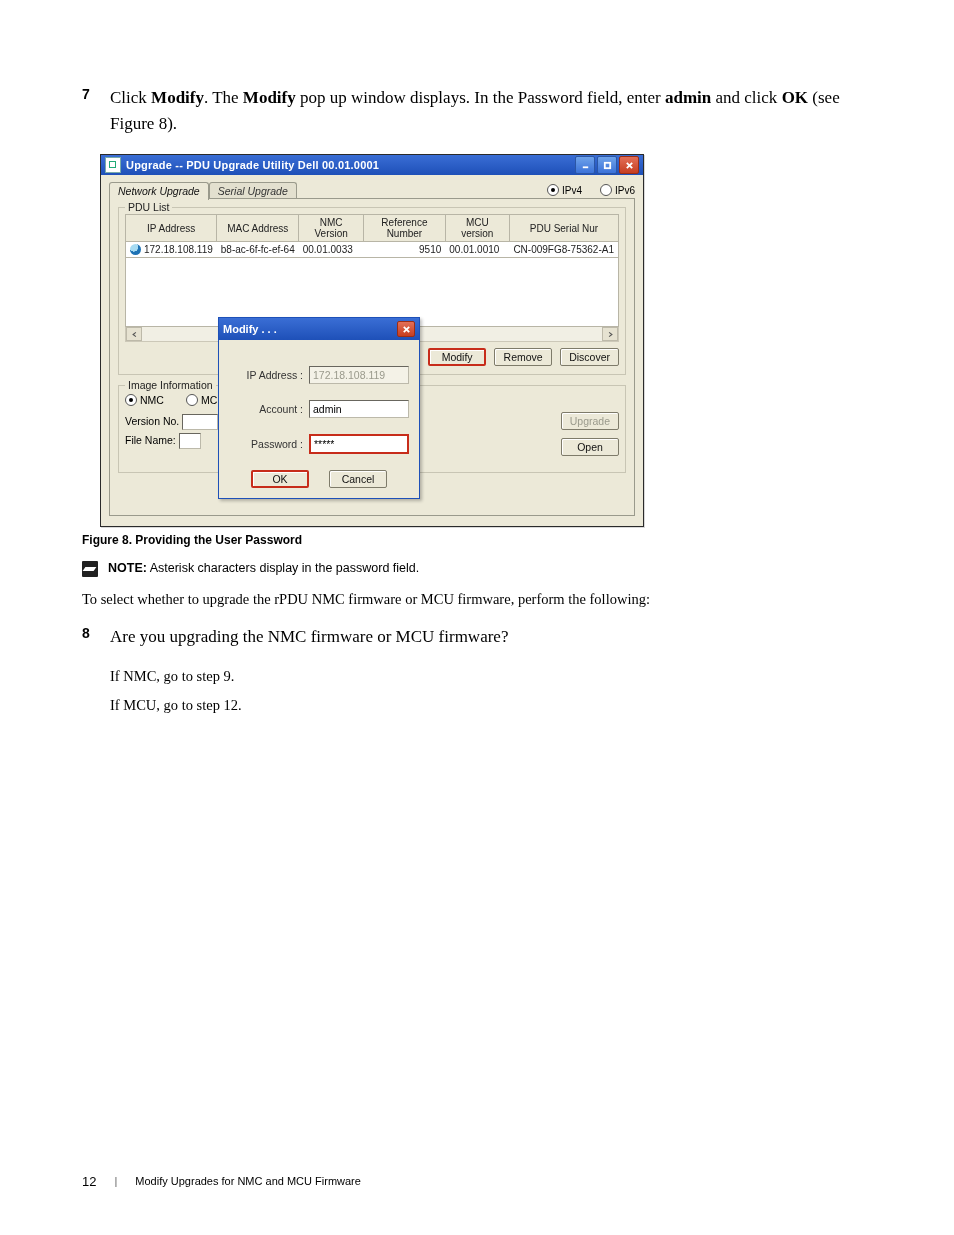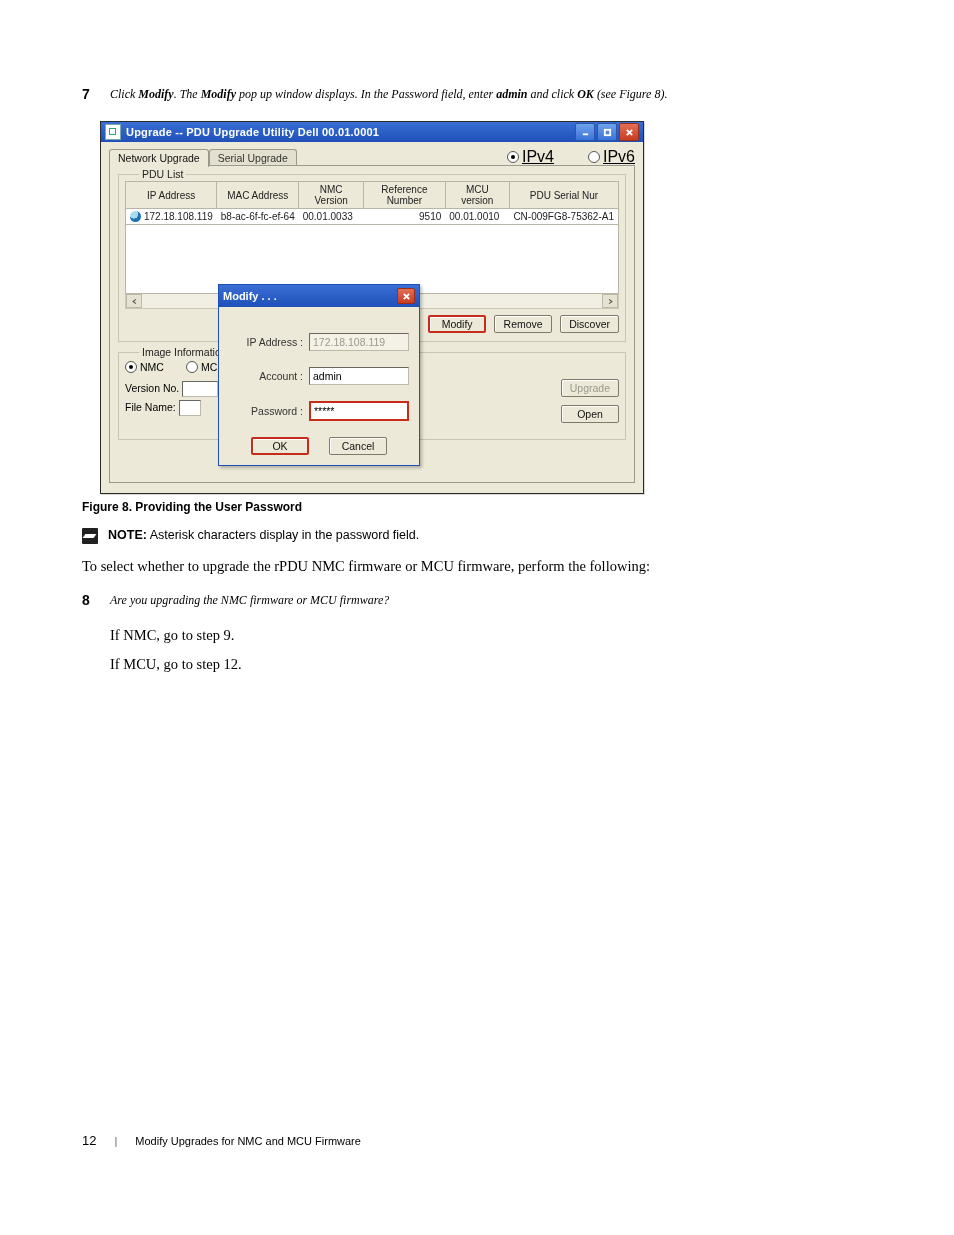--- a/index.html
+++ b/index.html
@@ -19,23 +19,22 @@
   }
   .step-num {
     font-family: Arial, Helvetica, sans-serif;
     font-weight: bold;
     width: 28px;
     flex-shrink: 0;
     font-size: 14px;
     padding-top: 1px;
   }
   .step-text {
-    font-size: 12px;
+    font-size: 17px;
     line-height: 1.5;
-    font-style: italic;
   }
   .step-text b { font-weight: bold; }
   .indent-sub {
     margin-left: 28px;
     font-size: 14.5px;
     margin-top: 12px;
     margin-bottom: 12px;
   }
   .screenshot-wrap {
     margin-left: 18px;
@@ -114,45 +113,45 @@
   .win-btn { width:18px;height:16px; background:linear-gradient(#6fa3ea,#3b72d9); border:1px solid #2b56a5; border-radius:2px; display:flex;align-items:center;justify-content:center;}
   .win-btn.close{ background:linear-gradient(#e36f57,#c63e21); border-color:#9c2d15; }
   .win-btn svg{ width:9px;height:9px; stroke:#fff; stroke-width:2; fill:none;}
   .app-body { padding: 6px 8px 10px 8px; }
   .tabs-row { display:flex; align-items:center; }
   .tab {
     border:1px solid #9a9a8c; border-bottom:none;
     padding:2px 8px 3px 8px; background:#ece9d8;
     border-top-left-radius:3px;border-top-right-radius:3px;
     font-size:10.5px; color:#111;
-    position:relative; top:1px;
+    position:relative; top:1px;font-style:italic;
   }
   .tab.inactive{ background:#e3e0cf; color:#333;}
   .tab.active{ background:#ece9d8; z-index:2; }
-  .ip-radio-group{ margin-left:auto; display:flex; gap:34px; font-size:16px; align-items:center;text-decoration:underline;}
+  .ip-radio-group{ margin-left:auto; display:flex; gap:18px; font-size:10px; align-items:center;}
   .radio{ display:flex;align-items:center;gap:3px;}
   .radio-dot{width:10px;height:10px;border:1px solid #555;border-radius:50%;display:flex;align-items:center;justify-content:center;background:#fff;}
   .radio-dot.sel::after{content:"";width:4px;height:4px;background:#000;border-radius:50%;}
   .tab-panel{
     border:1px solid #9a9a8c;
     border-top:1px solid #9a9a8c;
     padding:8px;
     margin-top:-1px;
     background:#ece9d8;
     position:relative;
     height: 300px;
   }
   .fieldset{
     border:1px groove #c8c5b4;
     padding: 6px 6px 8px 6px;
     margin-bottom:10px;
     position:relative;
   }
   .fieldset .legend{
-    position:absolute; top:-7px; left:20px; background:#ece9d8; padding:0 3px; font-size:10.5px; color:#222;
+    position:absolute; top:-7px; left:6px; background:#ece9d8; padding:0 3px; font-size:10.5px; color:#222;
   }
   .pdu-table{
     width:100%; background:#fff; border:1px solid #b8b5a6;
     border-collapse:collapse; font-size:10px;
   }
   .pdu-table th{
     background:#ece9d8; border:1px solid #b8b5a6; padding:2px 4px; font-weight:normal; color:#222;
   }
   .pdu-table td{
     border:none; padding:2px 4px; color:#222; white-space:nowrap;

